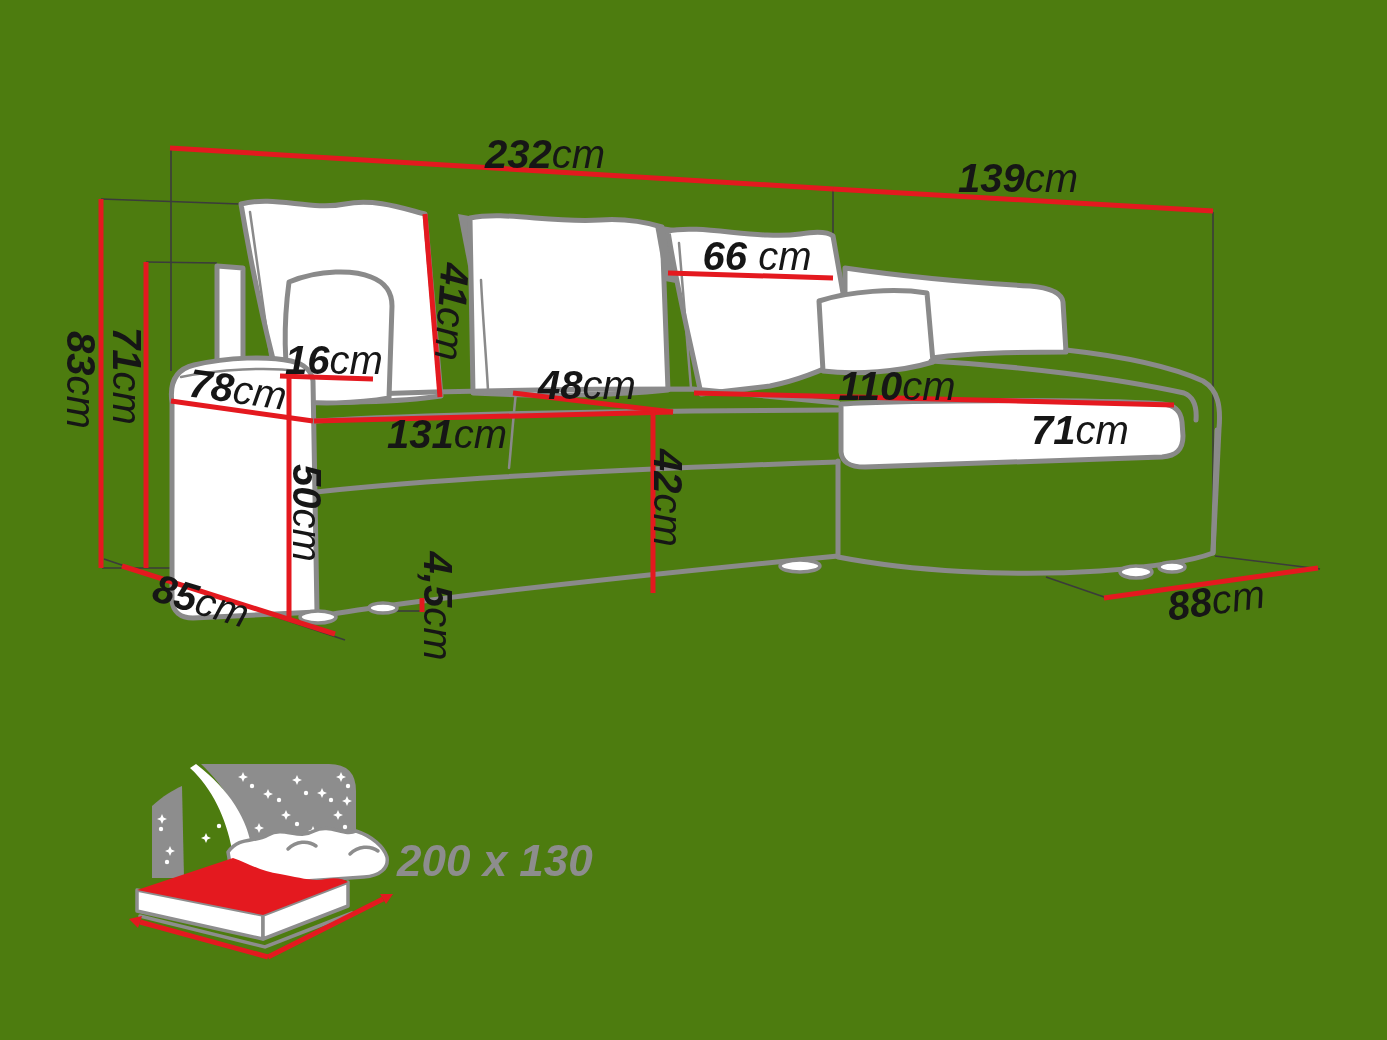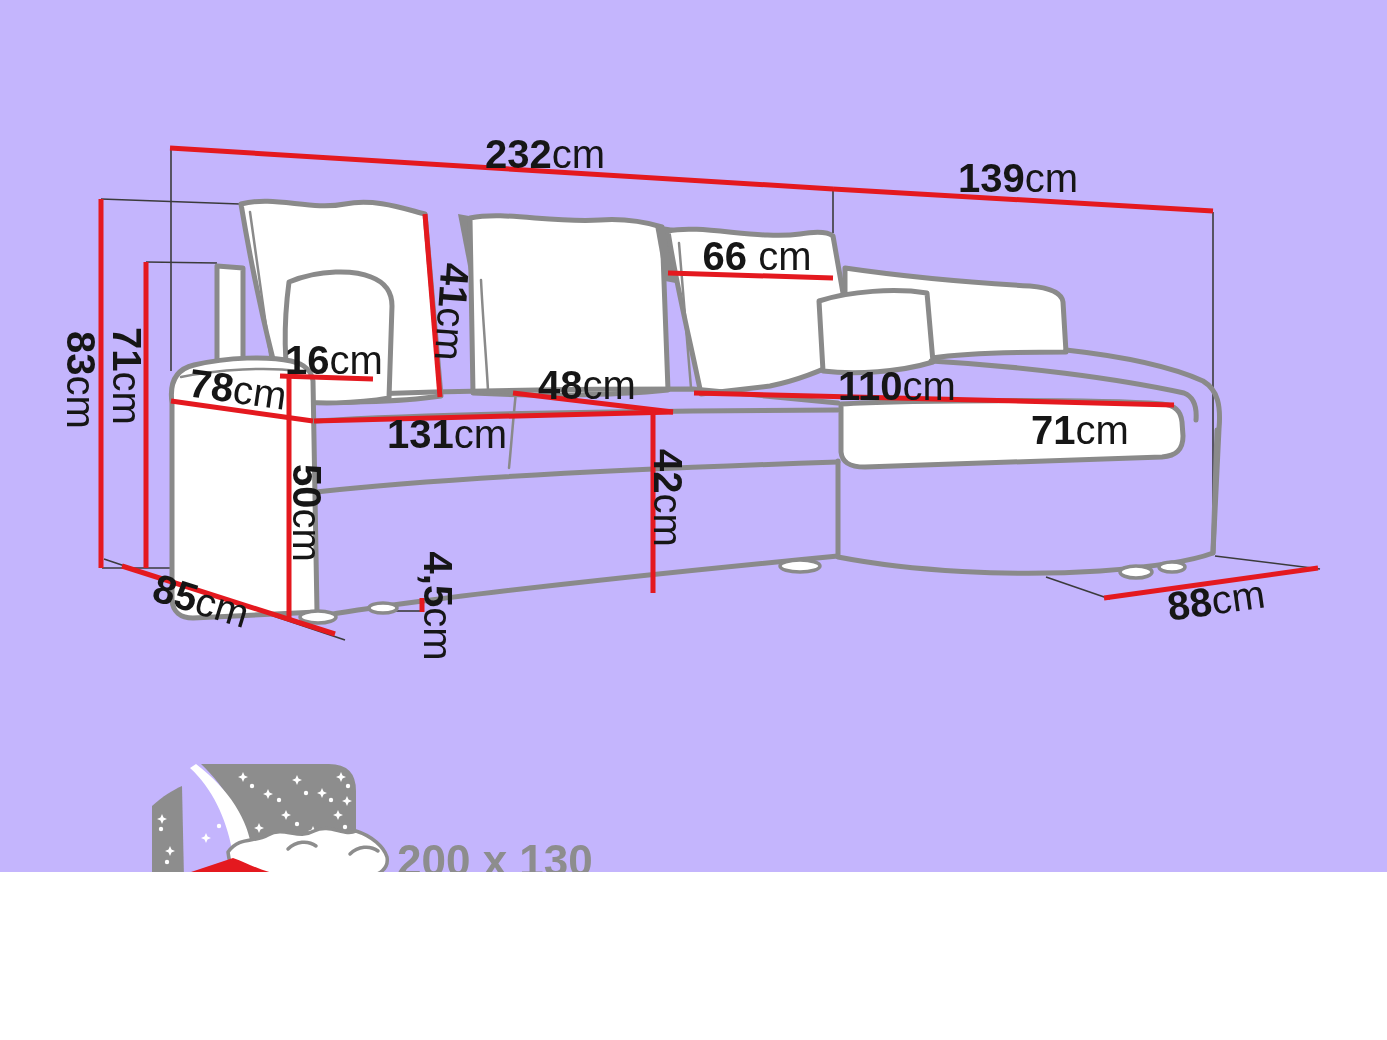--- a/index.html
+++ b/index.html
@@ -1,17 +1,17 @@
 <!DOCTYPE html>
 <html><head>
 <meta charset="utf-8">
 <style>
   html,body{margin:0;padding:0;background:#ffffff;}
-  .stage{position:relative;width:1387px;height:872px;background:#c4b5fd;overflow:hidden;
-         font-family:"Liberation Sans", sans-serif;}
+  .stage{position:relative;width:1387px;height:1040px;background:#4d7c0f;overflow:hidden;
+         font-family:"Liberation Sans", sans-serif;font-style:italic;}
   svg{display:block}
   text{font-family:"Liberation Sans", sans-serif; fill:#161616;}
   .dimtext{font-size:40px;}
   .dimtext .val{font-weight:700;}
   .dimtext .unit{font-weight:400;}
   .sofa-line{stroke:#8a8a8a;stroke-width:5;fill:none;stroke-linecap:round;stroke-linejoin:round;}
   .sofa-fill{stroke:#8a8a8a;stroke-width:5;fill:#ffffff;stroke-linecap:round;stroke-linejoin:round;}
   .sofa-thin{stroke:#8a8a8a;stroke-width:2.5;fill:none;stroke-linecap:round;}
   .wedge{fill:#8a8a8a;stroke:none;}
   .ext{stroke:#3b3b3b;stroke-width:1.6;fill:none;}

